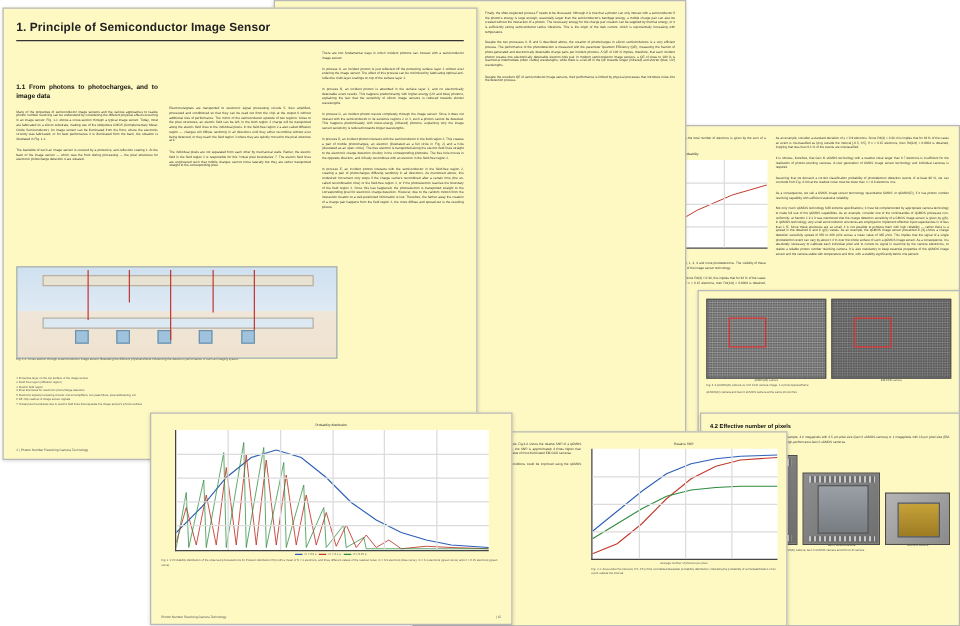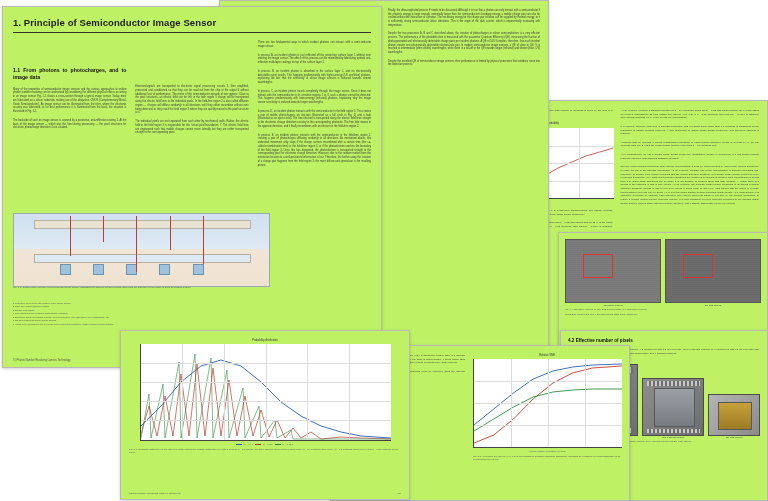--- a/index.html
+++ b/index.html
@@ -10,21 +10,21 @@
   body {
     width: 768px;
     height: 501px;
     position: relative;
     overflow: hidden;
     font-family: "Liberation Sans", sans-serif;
     color: #222;
   }
   .page {
     position: absolute;
-    background: #bef264;
+    background: #fef9c3;
     border: 1px solid #b8b8b8;
     box-shadow: 0 1px 3px rgba(0,0,0,0.18);
     overflow: hidden;
     box-sizing: border-box;
   }
   
   #page1 {
     left: 2px;
     top: 6px;
     width: 380px;

